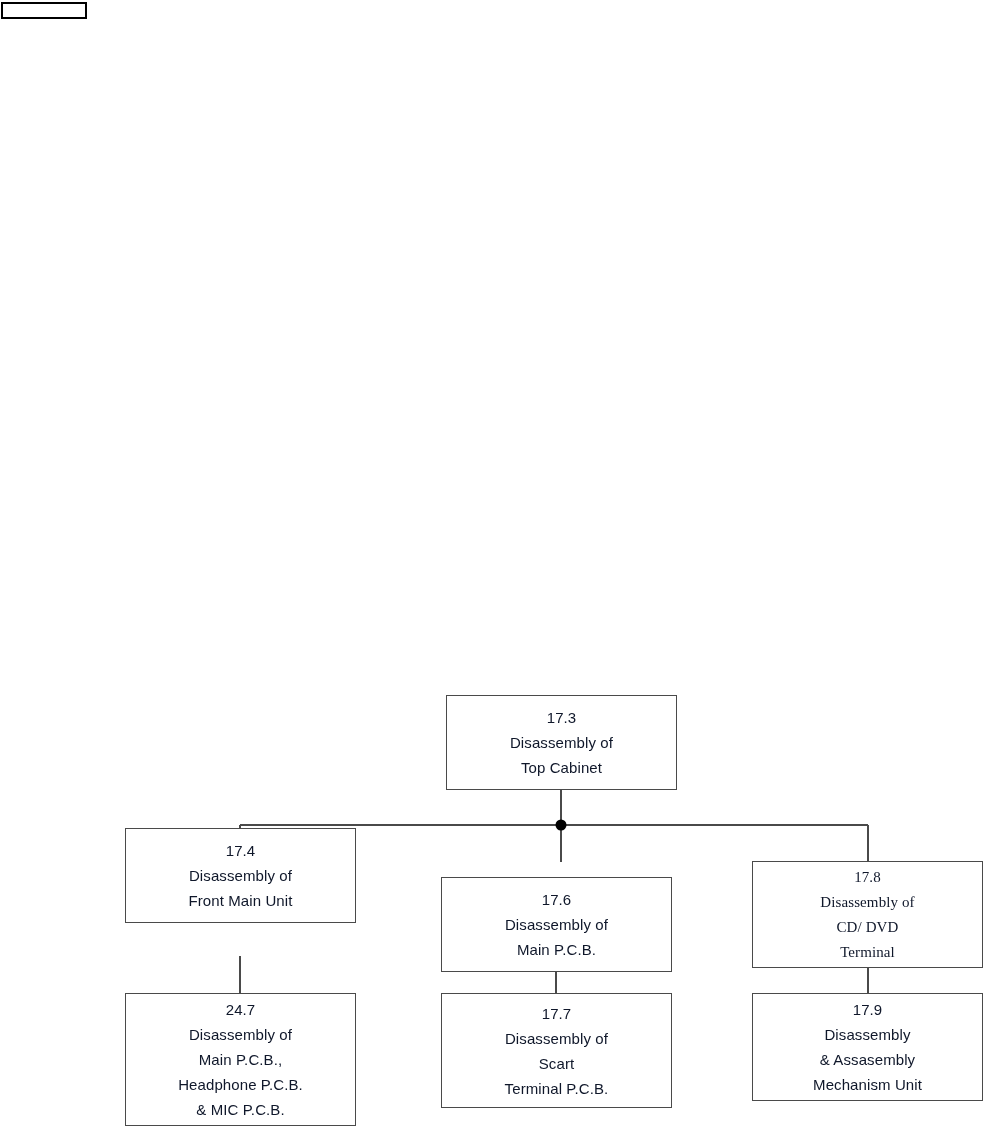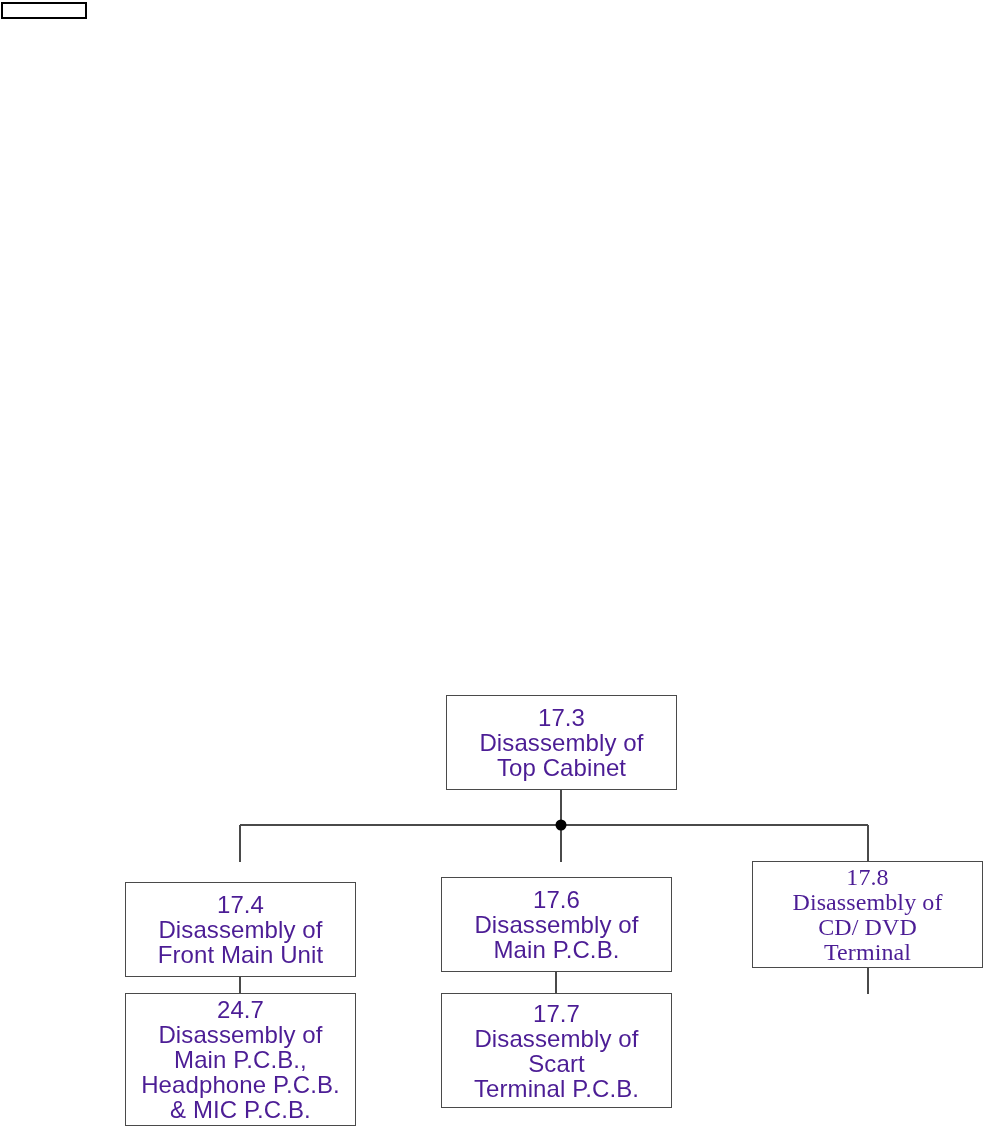--- a/index.html
+++ b/index.html
@@ -41,23 +41,23 @@
   .node {
     position: absolute;
     box-sizing: border-box;
     border: 1px solid #4a4a4a;
     background: #ffffff;
     display: flex;
     flex-direction: column;
     align-items: center;
     justify-content: center;
     text-align: left;
-    font-size: 24px;
+    font-size: 15px;
     line-height: 25px;
-    color: #4c1d95;
+    color: #0f172a;
     letter-spacing: 0.1px;
   }
   .node .line {
     display: block;
     white-space: nowrap;
   }
 
   
   #connectors {
     position: absolute;
@@ -92,21 +92,21 @@
     </g>
     <circle cx="561" cy="825" r="5.5" fill="#000000" stroke="none"></circle>
   </svg>
 
   <div class="node" style="left:446px; top:695px; width:231px; height:95px;">
     <span class="line">17.3</span>
     <span class="line">Disassembly of</span>
     <span class="line">Top Cabinet</span>
   </div>
 
-  <div class="node" style="left:125px; top:882px; width:231px; height:95px;">
+  <div class="node" style="left:125px; top:828px; width:231px; height:95px;">
     <span class="line">17.4</span>
     <span class="line">Disassembly of</span>
     <span class="line">Front Main Unit</span>
   </div>
 
   <div class="node" style="left:125px; top:993px; width:231px; height:133px;">
     <span class="line">24.7</span>
     <span class="line">Disassembly of</span>
     <span class="line">Main P.C.B.,</span>
     <span class="line">Headphone P.C.B.</span>
@@ -126,14 +126,20 @@
     <span class="line">Terminal P.C.B.</span>
   </div>
 
   <div class="node" style="left:752px; top:861px; width:231px; height:107px;font-family:Liberation Serif, serif;">
     <span class="line">17.8</span>
     <span class="line">Disassembly of</span>
     <span class="line">CD/ DVD</span>
     <span class="line">Terminal</span>
   </div>
 
+  <div class="node" style="left:752px; top:993px; width:231px; height:108px;">
+    <span class="line">17.9</span>
+    <span class="line">Disassembly</span>
+    <span class="line">&amp; Assasembly</span>
+    <span class="line">Mechanism Unit</span>
+  </div>
 
 </div>
 
 </body></html>

